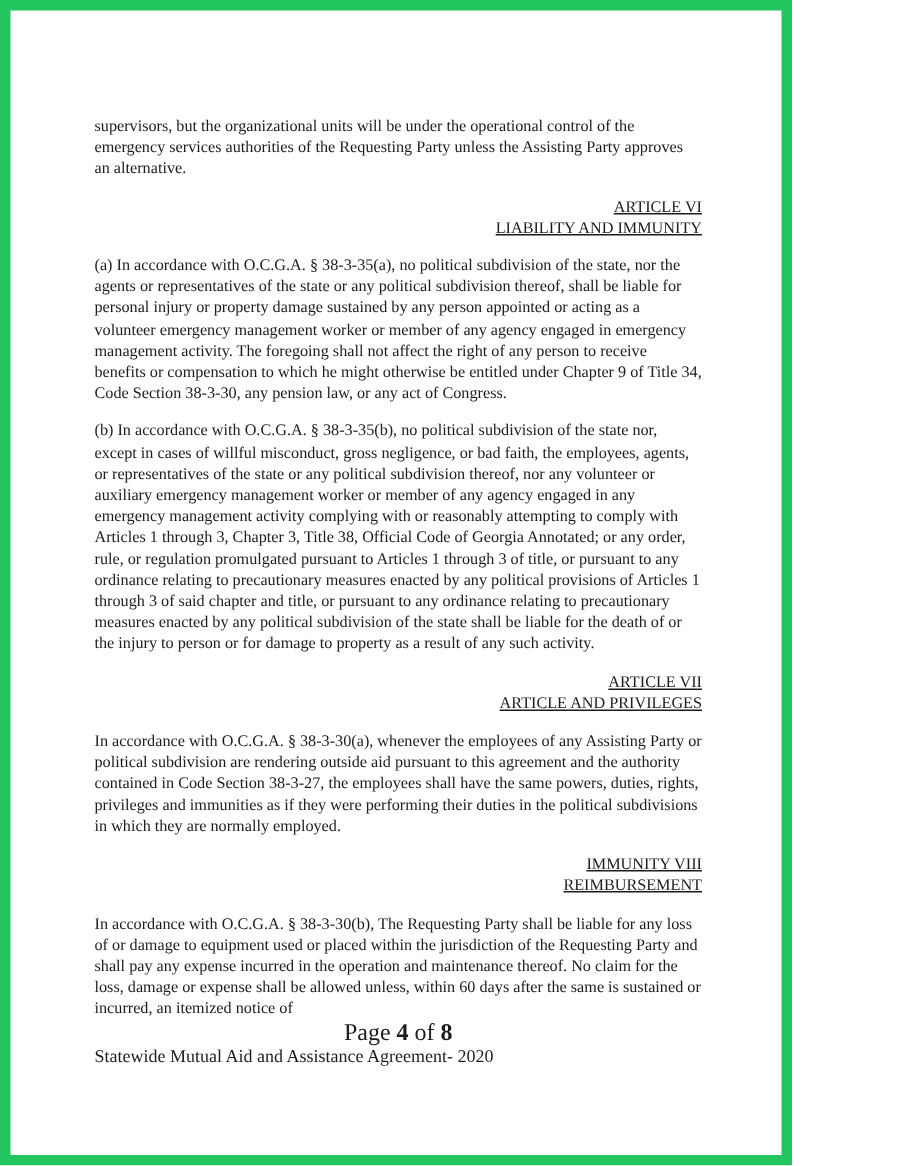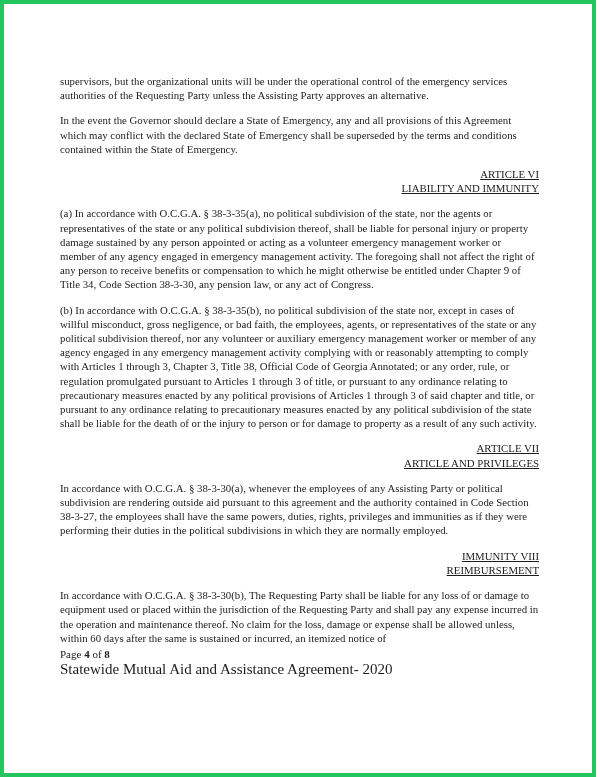--- a/index.html
+++ b/index.html
@@ -2,25 +2,25 @@
 <html><head>
 <meta charset="utf-8">
 <style>
   html, body {
     margin: 0;
     padding: 0;
     background: #ffffff;
   }
   .page {
     position: relative;
-    width: 596px;
+    width: 528px;
     height: 777px;
     box-sizing: border-box;
     background: #ffffff;
-    border: 4px solid #22c55e;
+    border: 7px solid #22c55e;
     padding: 70px 53px 0 56px;
     font-family: "Liberation Serif", "DejaVu Serif", serif;
     font-size: 10.8px;
     line-height: 14.2px;
     color: #1c1c1c;
     overflow: hidden;
   }
   .para {
     margin: 0 0 11px 0;
     text-align: left;
@@ -30,41 +30,40 @@
     text-align: right;
   }
   .heading-line {
     text-decoration: underline;
     text-underline-offset: 1px;
   }
   .para-last {
     margin: 0 0 2px 0;
   }
   .footer-pageline {
-    text-align: left;
-    font-size: 11px;
+    text-align: center;
+    font-size: 16px;
     margin: 0 0 1px 0;
   }
   .footer-pageline b {
     font-weight: bold;
   }
   .footer-title {
     text-align: left;
-    font-size: 15px;
+    font-size: 12px;
     margin: 0;
   }
 </style>
 </head>
 <body>
 
 <div class="page">
 
   <p class="para">supervisors, but the organizational units will be under the operational control of the emergency services authorities of the Requesting Party unless the Assisting Party approves an alternative.</p>
 
-  <p class="para">In the event the Governor should declare a State of Emergency, any and all provisions of this Agreement which may conflict with the declared State of Emergency shall be superseded by the terms and conditions contained within the State of Emergency.</p>
 
   <div class="heading">
     <div class="heading-line">ARTICLE VI</div>
     <div class="heading-line">LIABILITY AND IMMUNITY</div>
   </div>
 
   <p class="para">(a) In accordance with O.C.G.A. § 38-3-35(a), no political subdivision of the state, nor the agents or representatives of the state or any political subdivision thereof, shall be liable for personal injury or property damage sustained by any person appointed or acting as a volunteer emergency management worker or member of any agency engaged in emergency management activity. The foregoing shall not affect the right of any person to receive benefits or compensation to which he might otherwise be entitled under Chapter 9 of Title 34, Code Section 38-3-30, any pension law, or any act of Congress.</p>
 
   <p class="para">(b) In accordance with O.C.G.A. § 38-3-35(b), no political subdivision of the state nor, except in cases of willful misconduct, gross negligence, or bad faith, the employees, agents, or representatives of the state or any political subdivision thereof, nor any volunteer or auxiliary emergency management worker or member of any agency engaged in any emergency management activity complying with or reasonably attempting to comply with Articles 1 through 3, Chapter 3, Title 38, Official Code of Georgia Annotated; or any order, rule, or regulation promulgated pursuant to Articles 1 through 3 of title, or pursuant to any ordinance relating to precautionary measures enacted by any political provisions of Articles 1 through 3 of said chapter and title, or pursuant to any ordinance relating to precautionary measures enacted by any political subdivision of the state shall be liable for the death of or the injury to person or for damage to property as a result of any such activity.</p>
 

